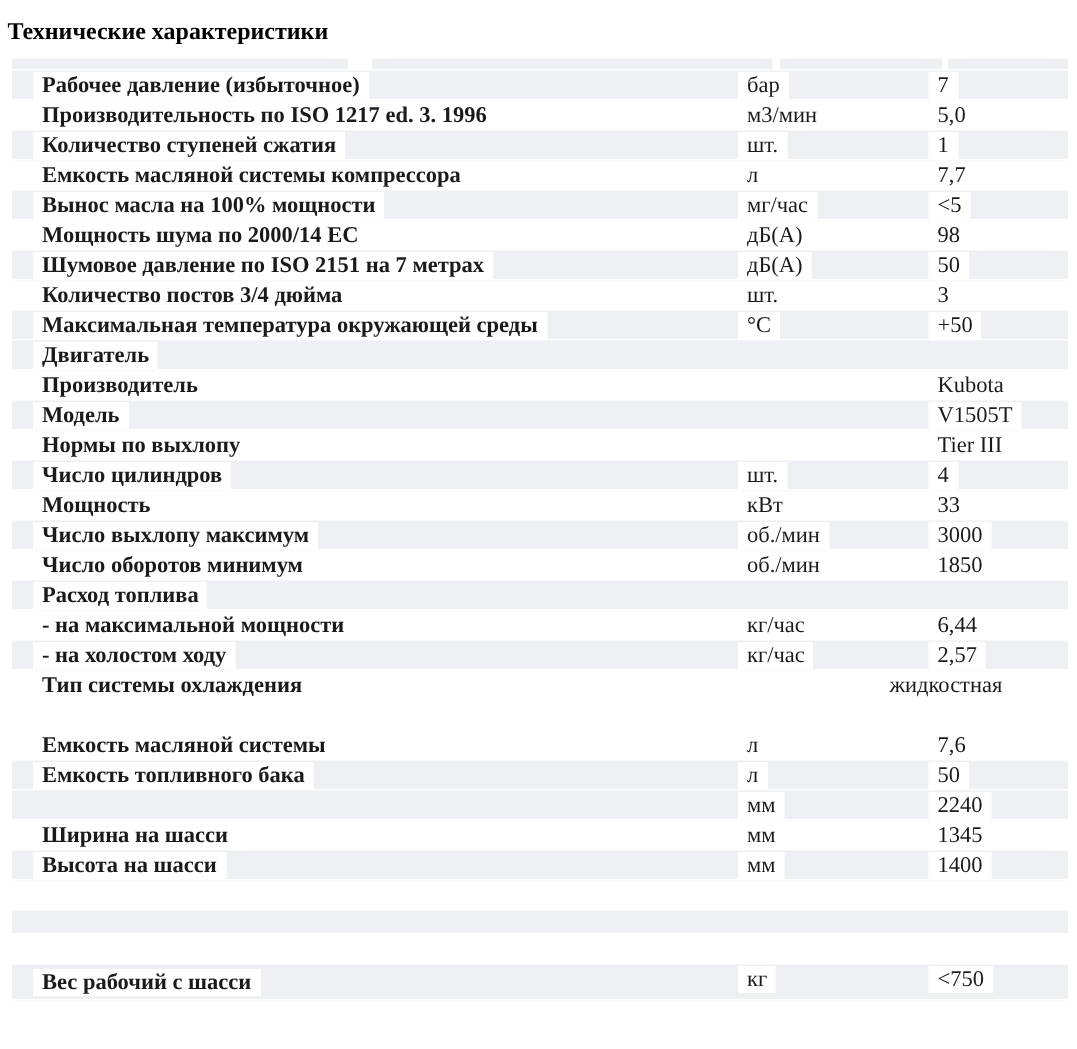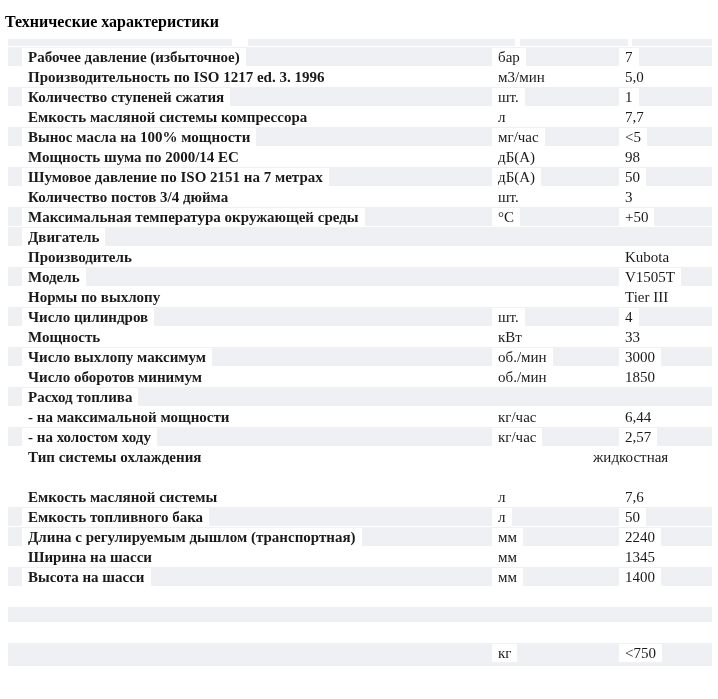--- a/index.html
+++ b/index.html
@@ -152,35 +152,35 @@
         <span class="cell name">Емкость масляной системы</span>
         <span class="cell unit">л</span>
         <span class="cell value">7,6</span>
       </div>
       <div class="row shaded">
         <span class="cell name">Емкость топливного бака</span>
         <span class="cell unit">л</span>
         <span class="cell value">50</span>
       </div>
       <div class="row shaded">
-        <span class="cell name">Длина с регулируемым дышлом (транспортная)</span>
         <span class="cell unit">мм</span>
         <span class="cell value">2240</span>
       </div>
       <div class="row">
         <span class="cell name">Ширина на шасси</span>
         <span class="cell unit">мм</span>
         <span class="cell value">1345</span>
       </div>
       <div class="row shaded">
         <span class="cell name">Высота на шасси</span>
         <span class="cell unit">мм</span>
         <span class="cell value">1400</span>
       </div>
       <div class="row"></div>
       <div class="row shaded short"></div>
       <div class="row"></div>
       <div class="row shaded tall">
+        <span class="cell name">Вес рабочий с шасси</span>
         <span class="cell unit">кг</span>
         <span class="cell value">&lt;750</span>
       </div>
     </div>
 </div>
 
 </body></html>

